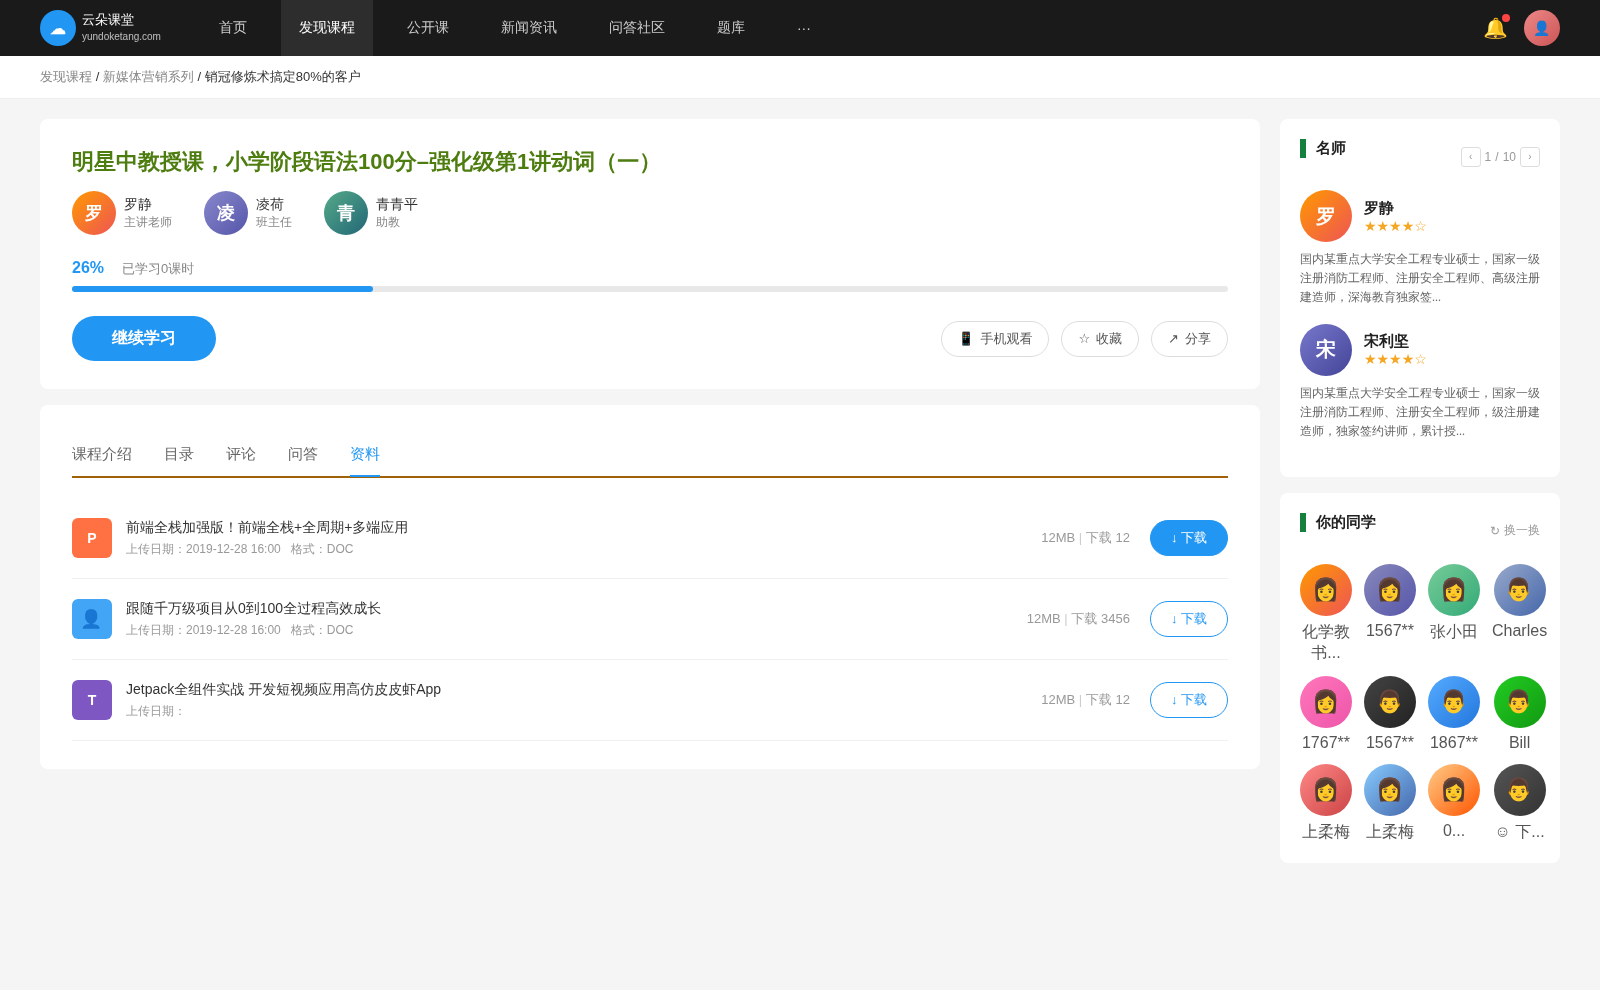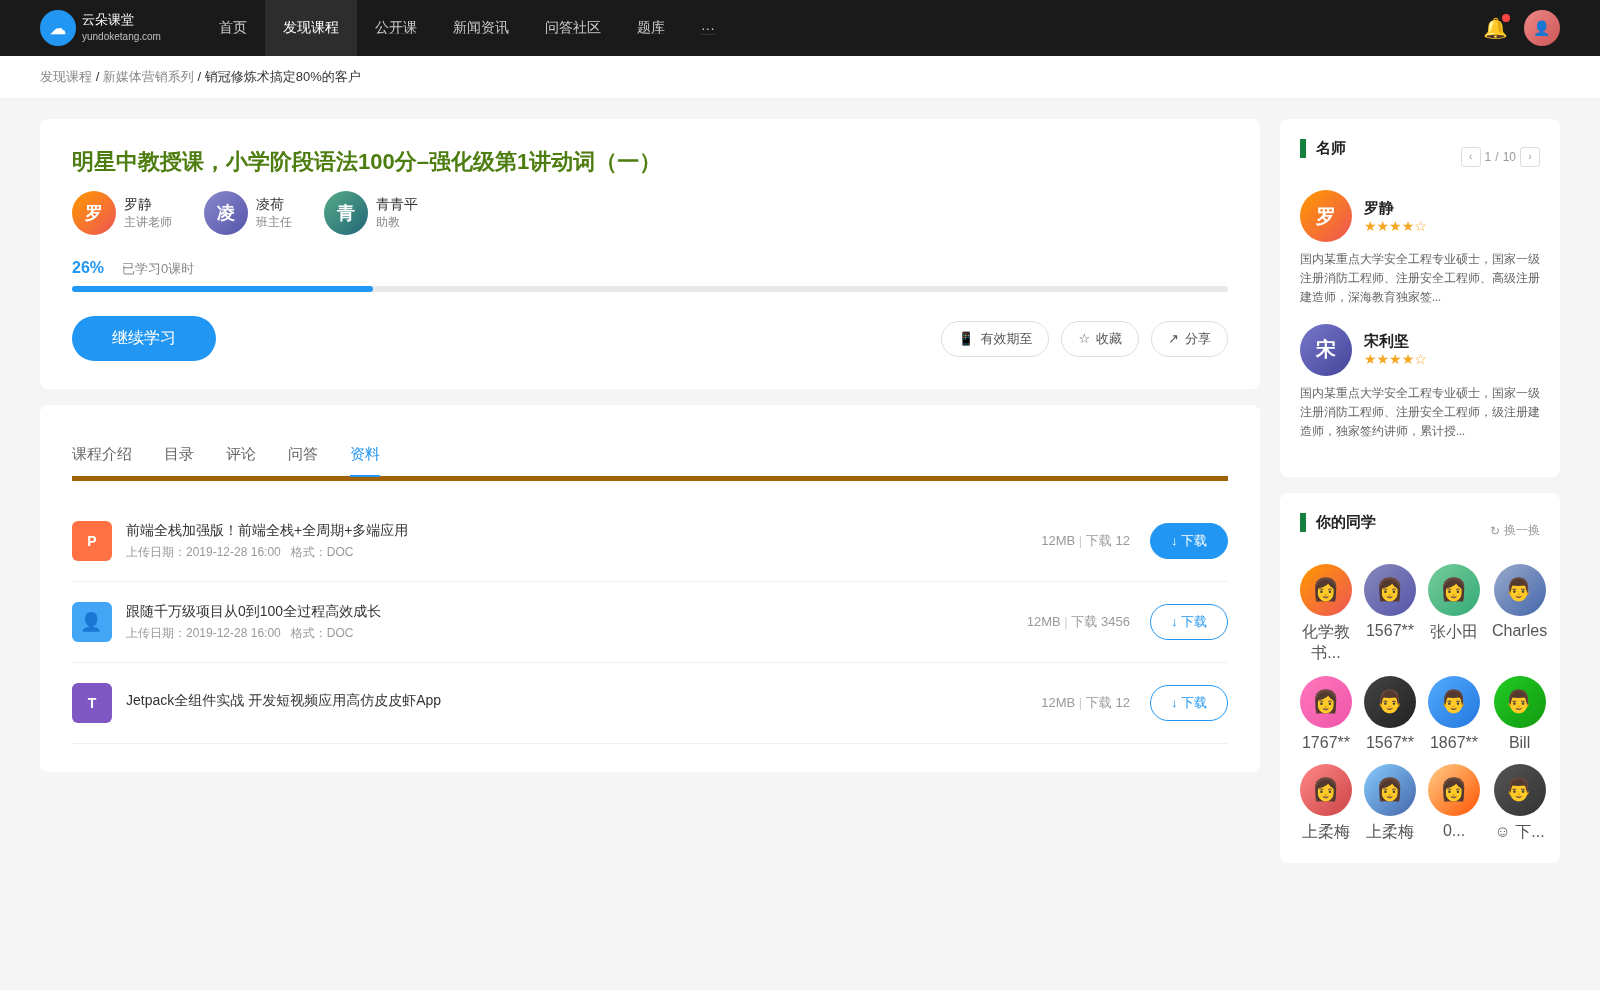--- a/index.html
+++ b/index.html
@@ -3,21 +3,21 @@
   <meta charset="utf-8">
   <style>
     * { box-sizing: border-box; margin: 0; padding: 0; }
     body { font-family: -apple-system, BlinkMacSystemFont, "PingFang SC", "Microsoft YaHei", sans-serif; background: #f5f5f5; font-size: 14px; color: #333; }
 
     
     .nav { background: #1a1a1a; height: 56px; display: flex; align-items: center; padding: 0 40px; }
     .nav-logo { display: flex; align-items: center; margin-right: 40px; }
     .nav-logo-icon { width: 36px; height: 36px; background: #2196F3; border-radius: 50%; display: flex; align-items: center; justify-content: center; color: white; font-weight: bold; font-size: 16px; margin-right: 6px; }
     .nav-logo-text { color: white; font-size: 13px; line-height: 1.2; }
-    .nav-items { display: flex; align-items: flex-start; gap: 0; flex: 1; text-decoration: underline; }
+    .nav-items { display: flex; align-items: flex-start; gap: 16px; flex: 1; }
     .nav-item { color: #ccc; padding: 0 18px; height: 56px; display: flex; align-items: center; cursor: pointer; font-size: 14px; }
     .nav-item.active { color: white; background: #2d2d2d; }
     .nav-right { display: flex; align-items: center; gap: 16px; margin-left: auto; }
     .nav-bell { color: #ccc; cursor: pointer; font-size: 20px; position: relative; }
     .nav-bell-dot { position: absolute; top: -2px; right: -2px; width: 8px; height: 8px; background: #ff4444; border-radius: 50%; }
     .nav-avatar { width: 36px; height: 36px; border-radius: 50%; background: #888; overflow: hidden; cursor: pointer; }
     .nav-avatar-placeholder { width: 100%; height: 100%; background: linear-gradient(135deg, #e88, #c55); display: flex; align-items: center; justify-content: center; color: white; font-size: 14px; }
 
     
     .breadcrumb { padding: 12px 40px; background: white; border-bottom: 1px solid #eee; font-size: 13px; color: #888; }
@@ -44,26 +44,26 @@
     .t3 { background: linear-gradient(135deg, #5a8, #267); }
     .teacher-info { display: flex; flex-direction: column; }
     .teacher-name { font-size: 14px; color: #333; font-weight: 500; }
     .teacher-role { font-size: 12px; color: #888; }
     .progress-section { margin-bottom: 24px; }
     .progress-label { color: #2196F3; font-size: 16px; font-weight: bold; margin-bottom: 4px; }
     .progress-sub { color: #888; font-size: 13px; margin-left: 14px; }
     .progress-bar-bg { background: #e8e8e8; border-radius: 4px; height: 6px; margin-top: 8px; }
     .progress-bar-fill { background: #2196F3; border-radius: 4px; height: 6px; }
     .course-actions { display: flex; align-items: center; gap: 16px; }
-    .btn-continue { background: #2196F3; color: white; border: none; border-radius: 24px; padding: 12px 40px; font-size: 16px; cursor: pointer; font-weight: 400; }
+    .btn-continue { background: #2196F3; color: white; border: none; border-radius: 24px; padding: 12px 40px; font-size: 16px; cursor: pointer; font-weight: 700; }
     .action-btns { margin-left: auto; display: flex; gap: 12px; }
     .action-btn { border: 1px solid #ddd; border-radius: 20px; padding: 8px 16px; background: white; cursor: pointer; font-size: 13px; color: #555; display: flex; align-items: center; gap: 6px; }
 
     
-    .tabs { display: flex; gap: 32px; border-bottom: 5px solid #a16207; margin-bottom: 20px; padding: 0 0 0 0; }
+    .tabs { display: flex; gap: 32px; border-bottom: 2px solid #a16207; margin-bottom: 20px; padding: 0 0 0 0; }
     .tab { padding: 12px 0; font-size: 15px; color: #666; cursor: pointer; position: relative; }
     .tab.active { color: #2196F3; font-weight: 500; }
     .tab.active::after { content: ''; position: absolute; bottom: -1px; left: 0; right: 0; height: 2px; background: #2196F3; }
 
     
     .file-item { display: flex; align-items: center; padding: 20px 0; border-bottom: 1px solid #f0f0f0; }
     .file-icon { width: 40px; height: 40px; border-radius: 6px; display: flex; align-items: center; justify-content: center; color: white; font-weight: bold; font-size: 14px; margin-right: 14px; flex-shrink: 0; }
     .file-icon-p { background: #ff7043; }
     .file-icon-u { background: #42a5f5; }
     .file-icon-t { background: #7e57c2; }
@@ -180,21 +180,21 @@
         <div class="progress-bar-bg">
           <div class="progress-bar-fill" style="width:26%"></div>
         </div>
       </div>
 
       <div class="course-actions">
         <button class="btn-continue">继续学习</button>
         <div class="action-btns">
           <button class="action-btn">
             <span>📱</span>
-            <span>有效期至</span>
+            <span>手机观看</span>
           </button>
           <button class="action-btn">
             <span>☆</span>
             <span>收藏</span>
           </button>
           <button class="action-btn">
             <span>↗</span>
             <span>分享</span>
           </button>
         </div>
@@ -241,20 +241,23 @@
           <span class="sep"> | </span>
           <span>下载 3456</span>
         </div>
         <button class="btn-download">↓ 下载</button>
       </div>
 
       <div class="file-item">
         <div class="file-icon file-icon-t">T</div>
         <div class="file-info">
           <div class="file-name">Jetpack全组件实战 开发短视频应用高仿皮皮虾App</div>
+          <div class="file-meta">
+            <span>上传日期：</span>
+          </div>
         </div>
         <div class="file-stats">
           <span>12MB</span>
           <span class="sep"> | </span>
           <span>下载 12</span>
         </div>
         <button class="btn-download">↓ 下载</button>
       </div>
 
     </div>

